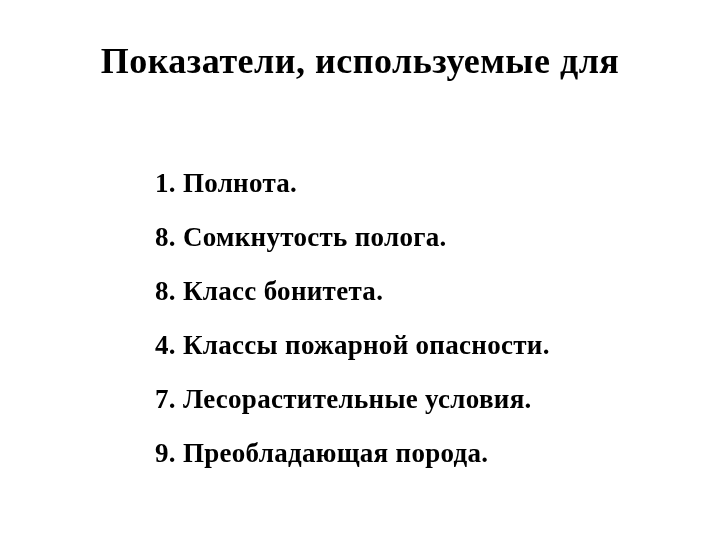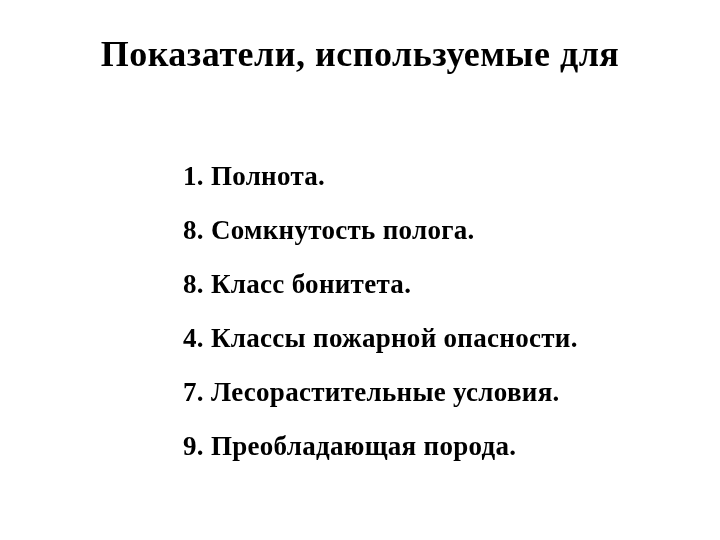--- a/index.html
+++ b/index.html
@@ -14,21 +14,21 @@
     font-family: "Liberation Serif", "DejaVu Serif", serif;
     color: #000000;
   }
   .slide {
     position: relative;
     width: 720px;
     height: 540px;
     background: #ffffff;
   }
   .slide-title {
-    margin: 8px;
+    margin: 15px;
     padding-top: 22px;
     text-align: center;
     font-weight: bold;
     font-size: 36px;
     line-height: 1.34;
     letter-spacing: 0.5px;
   }
   .slide-title .title-line {
     display: block;
   }
@@ -40,21 +40,20 @@
     left: 155px;
     top: 153px;
   }
   .indicator-list li {
     font-weight: bold;
     font-size: 27px;
     line-height: 1.15;
     margin-bottom: 23px;
     white-space: nowrap;
     letter-spacing: 0.3px;
-    margin-left: 28px;
   }
 </style>
 </head>
 <body>
 
 <div class="slide">
   <h1 class="slide-title">
     <span class="title-line">Показатели, используемые для</span>
   </h1>
 

